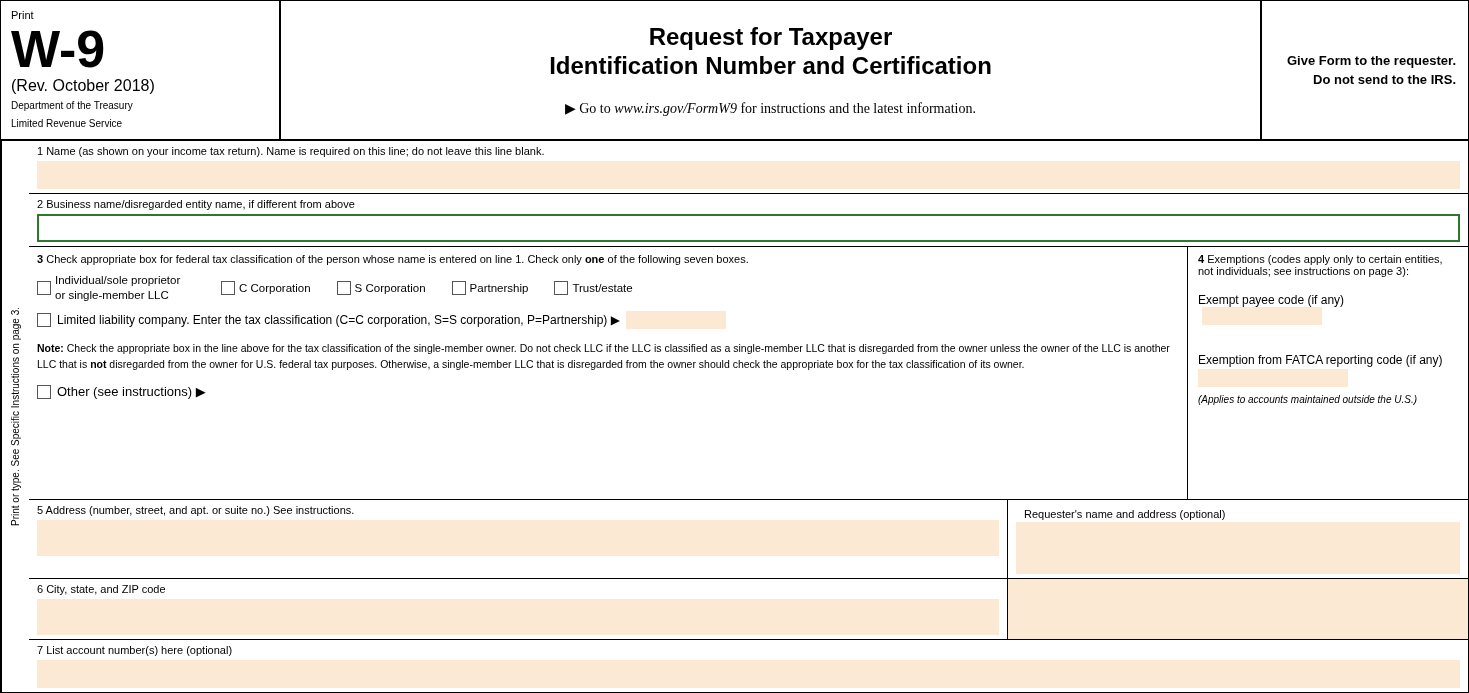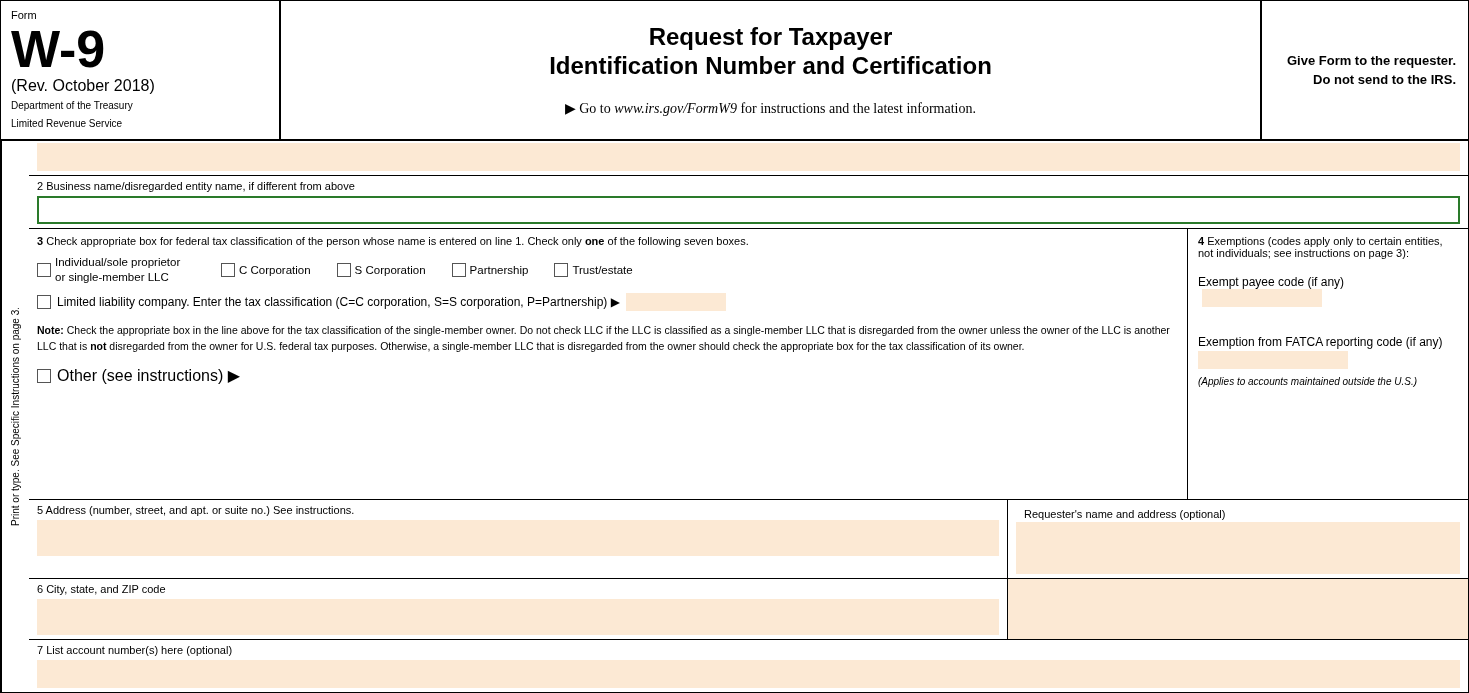--- a/index.html
+++ b/index.html
@@ -175,21 +175,21 @@
     .note-text {
       font-size: 10.5px;
       line-height: 1.5;
       margin: 12px 0;
     }
     .other-row {
       display: flex;
       align-items: center;
       gap: 6px;
       margin-top: 4px;
-      font-size: 16px;
+      font-size: 13px;
     }
     
     .section-5-req {
       display: flex;
       border-bottom: 1px solid #000;
     }
     .section-5-left {
       flex: 1;
       border-right: 1px solid #000;
     }
@@ -235,21 +235,21 @@
     }
     b { font-weight: bold; }
   </style>
 </head>
 <body>
 
 <div class="form-container">
 
   <div class="header">
     <div class="header-left">
-      <span class="form-label">Form</span>
+      <span class="form-label">Print</span>
       <span class="w9-title">W-9</span>
       <span class="rev-date">(Rev. October 2018)</span>
       <span class="dept-text">Department of the Treasury</span>
       <span class="dept-text">Limited Revenue Service</span>
     </div>
     <div class="header-center">
       <div class="main-title">Request for Taxpayer</div>
       <div class="main-title">Identification Number and Certification</div>
       <div class="goto-text">
         ▶ Go to <em>www.irs.gov/FormW9</em> for instructions and the latest information.
@@ -260,20 +260,21 @@
     </div>
   </div>
 
   <div class="form-body">
 
     <div class="side-label">Print or type.    See Specific Instructions on page 3.</div>
 
     <div class="main-content">
 
       <div class="field-section">
+        <div class="field-label">1  Name (as shown on your income tax return). Name is required on this line; do not leave this line blank.</div>
         <div class="field-input"></div>
       </div>
 
       <div class="field-section">
         <div class="field-label">2  Business name/disregarded entity name, if different from above</div>
         <div class="field-input highlighted"></div>
       </div>
 
       <div class="section-3-4">
 

